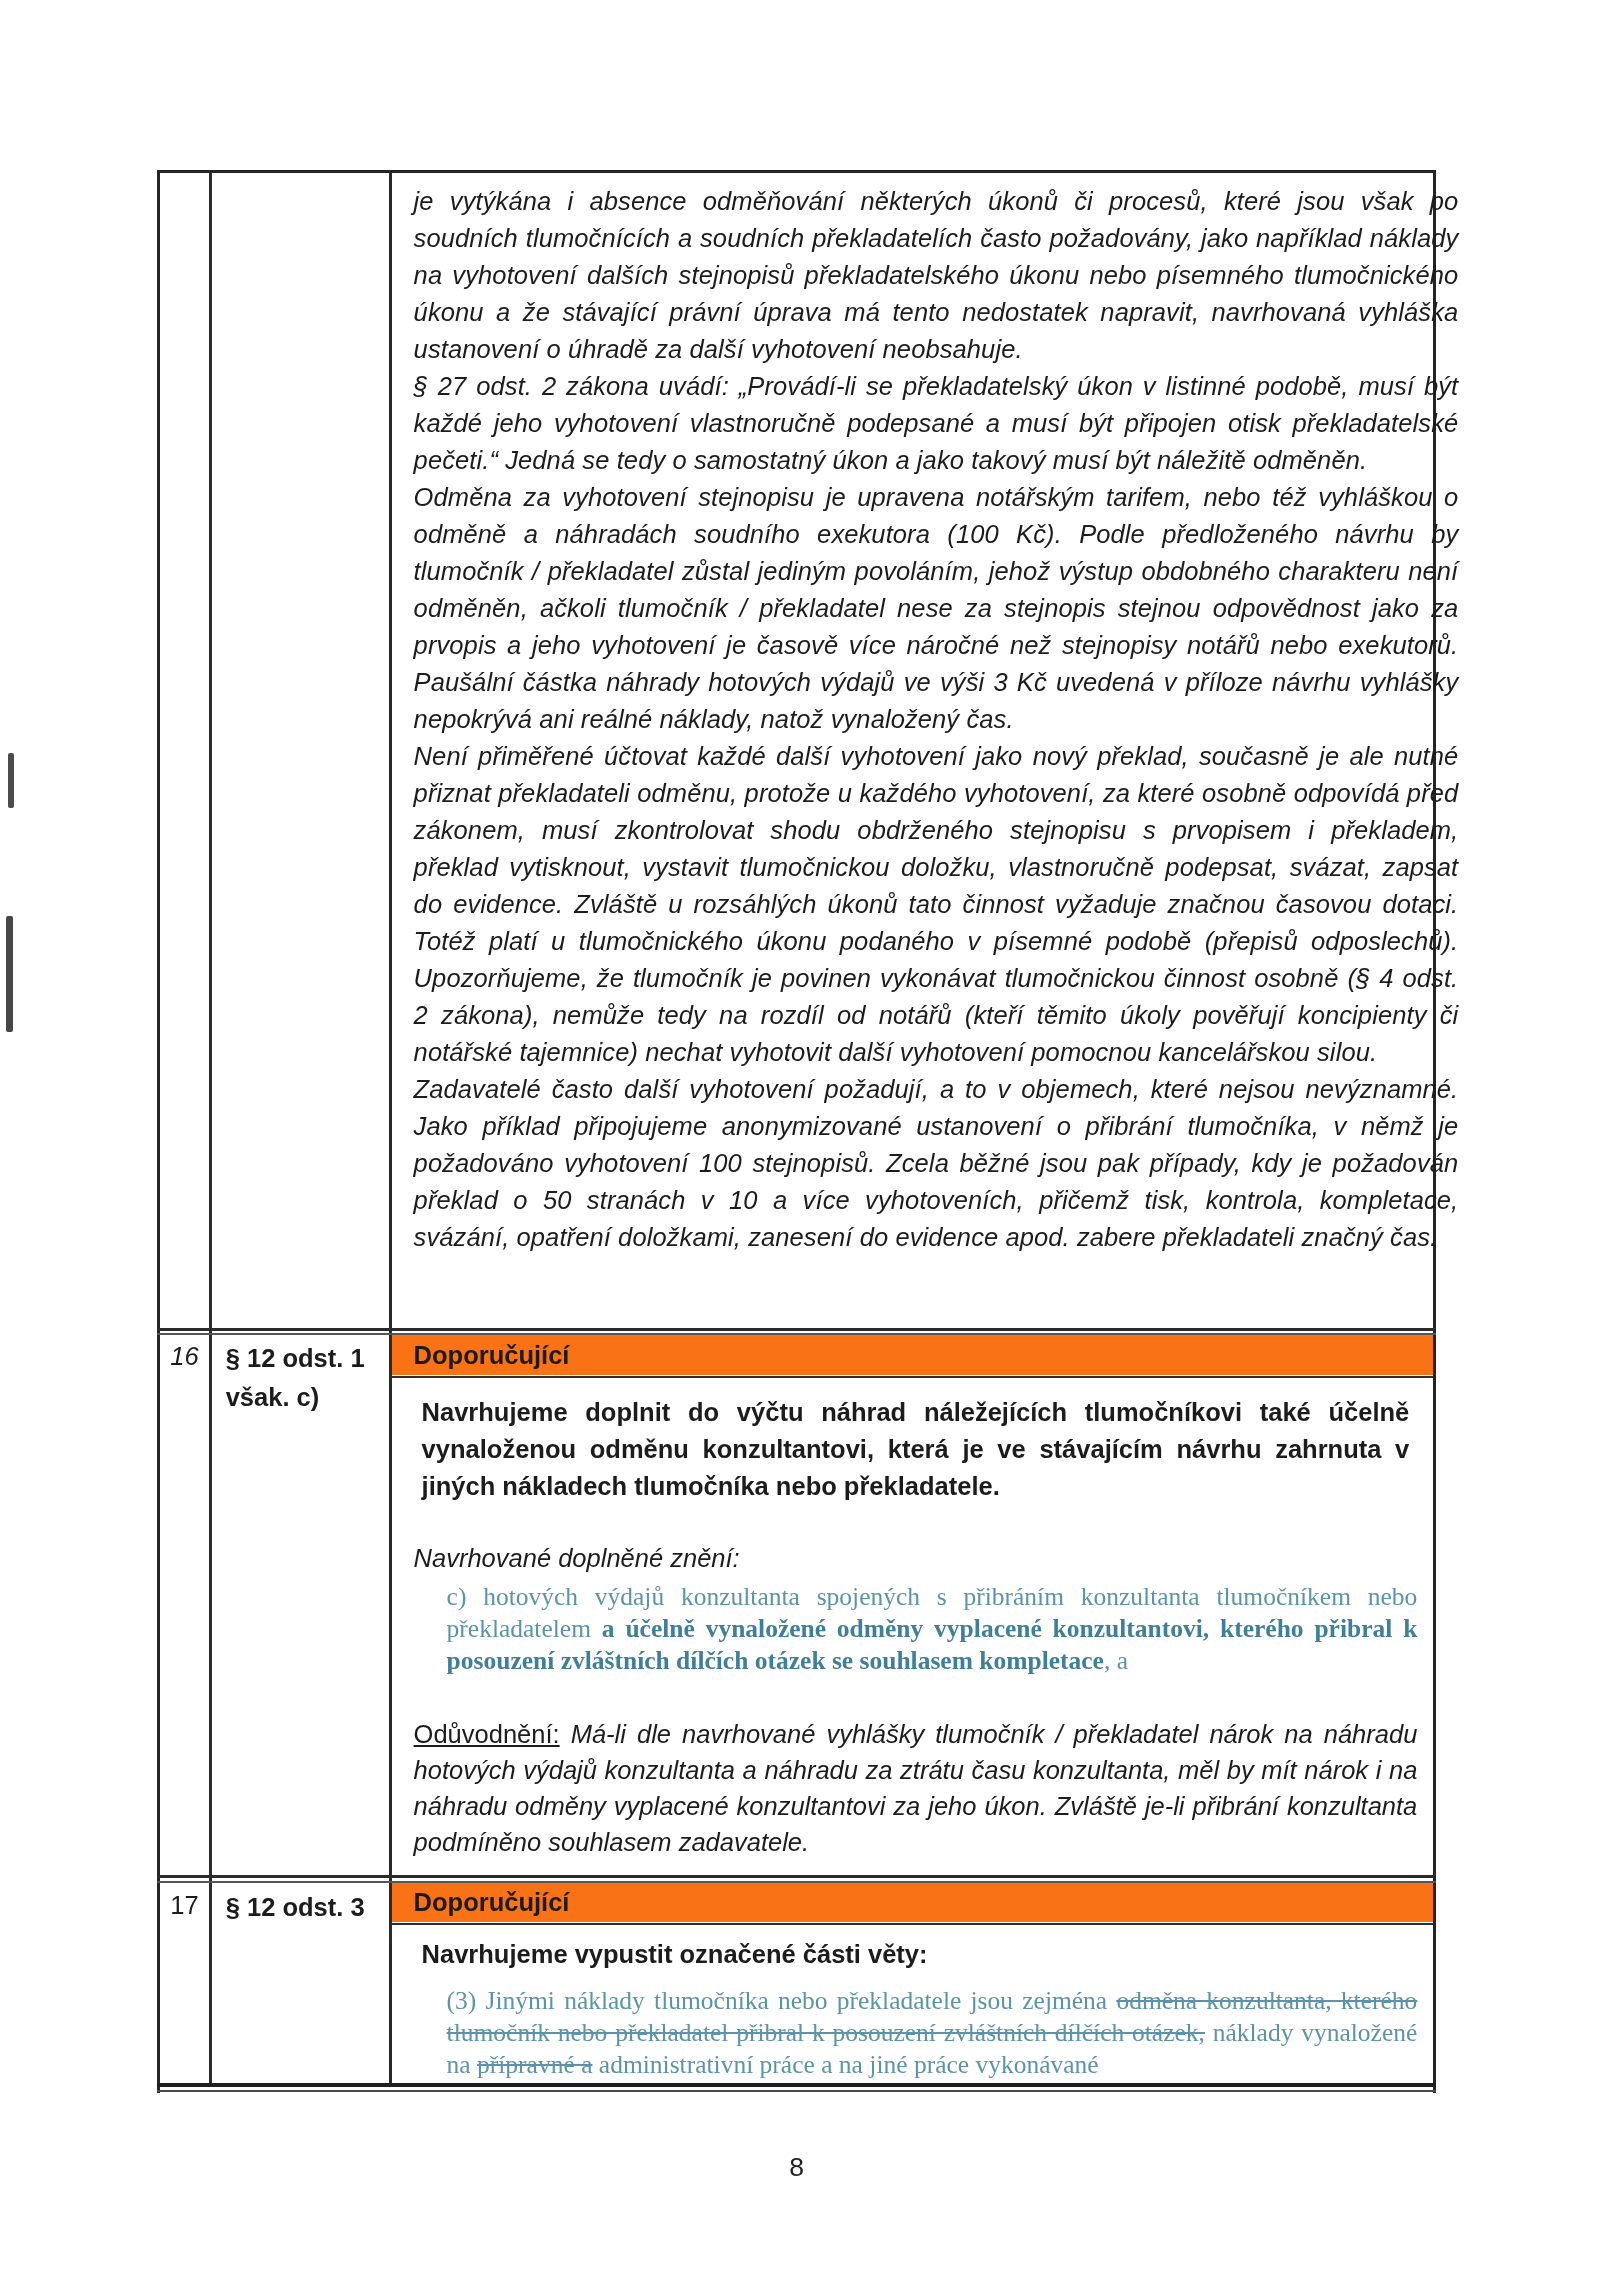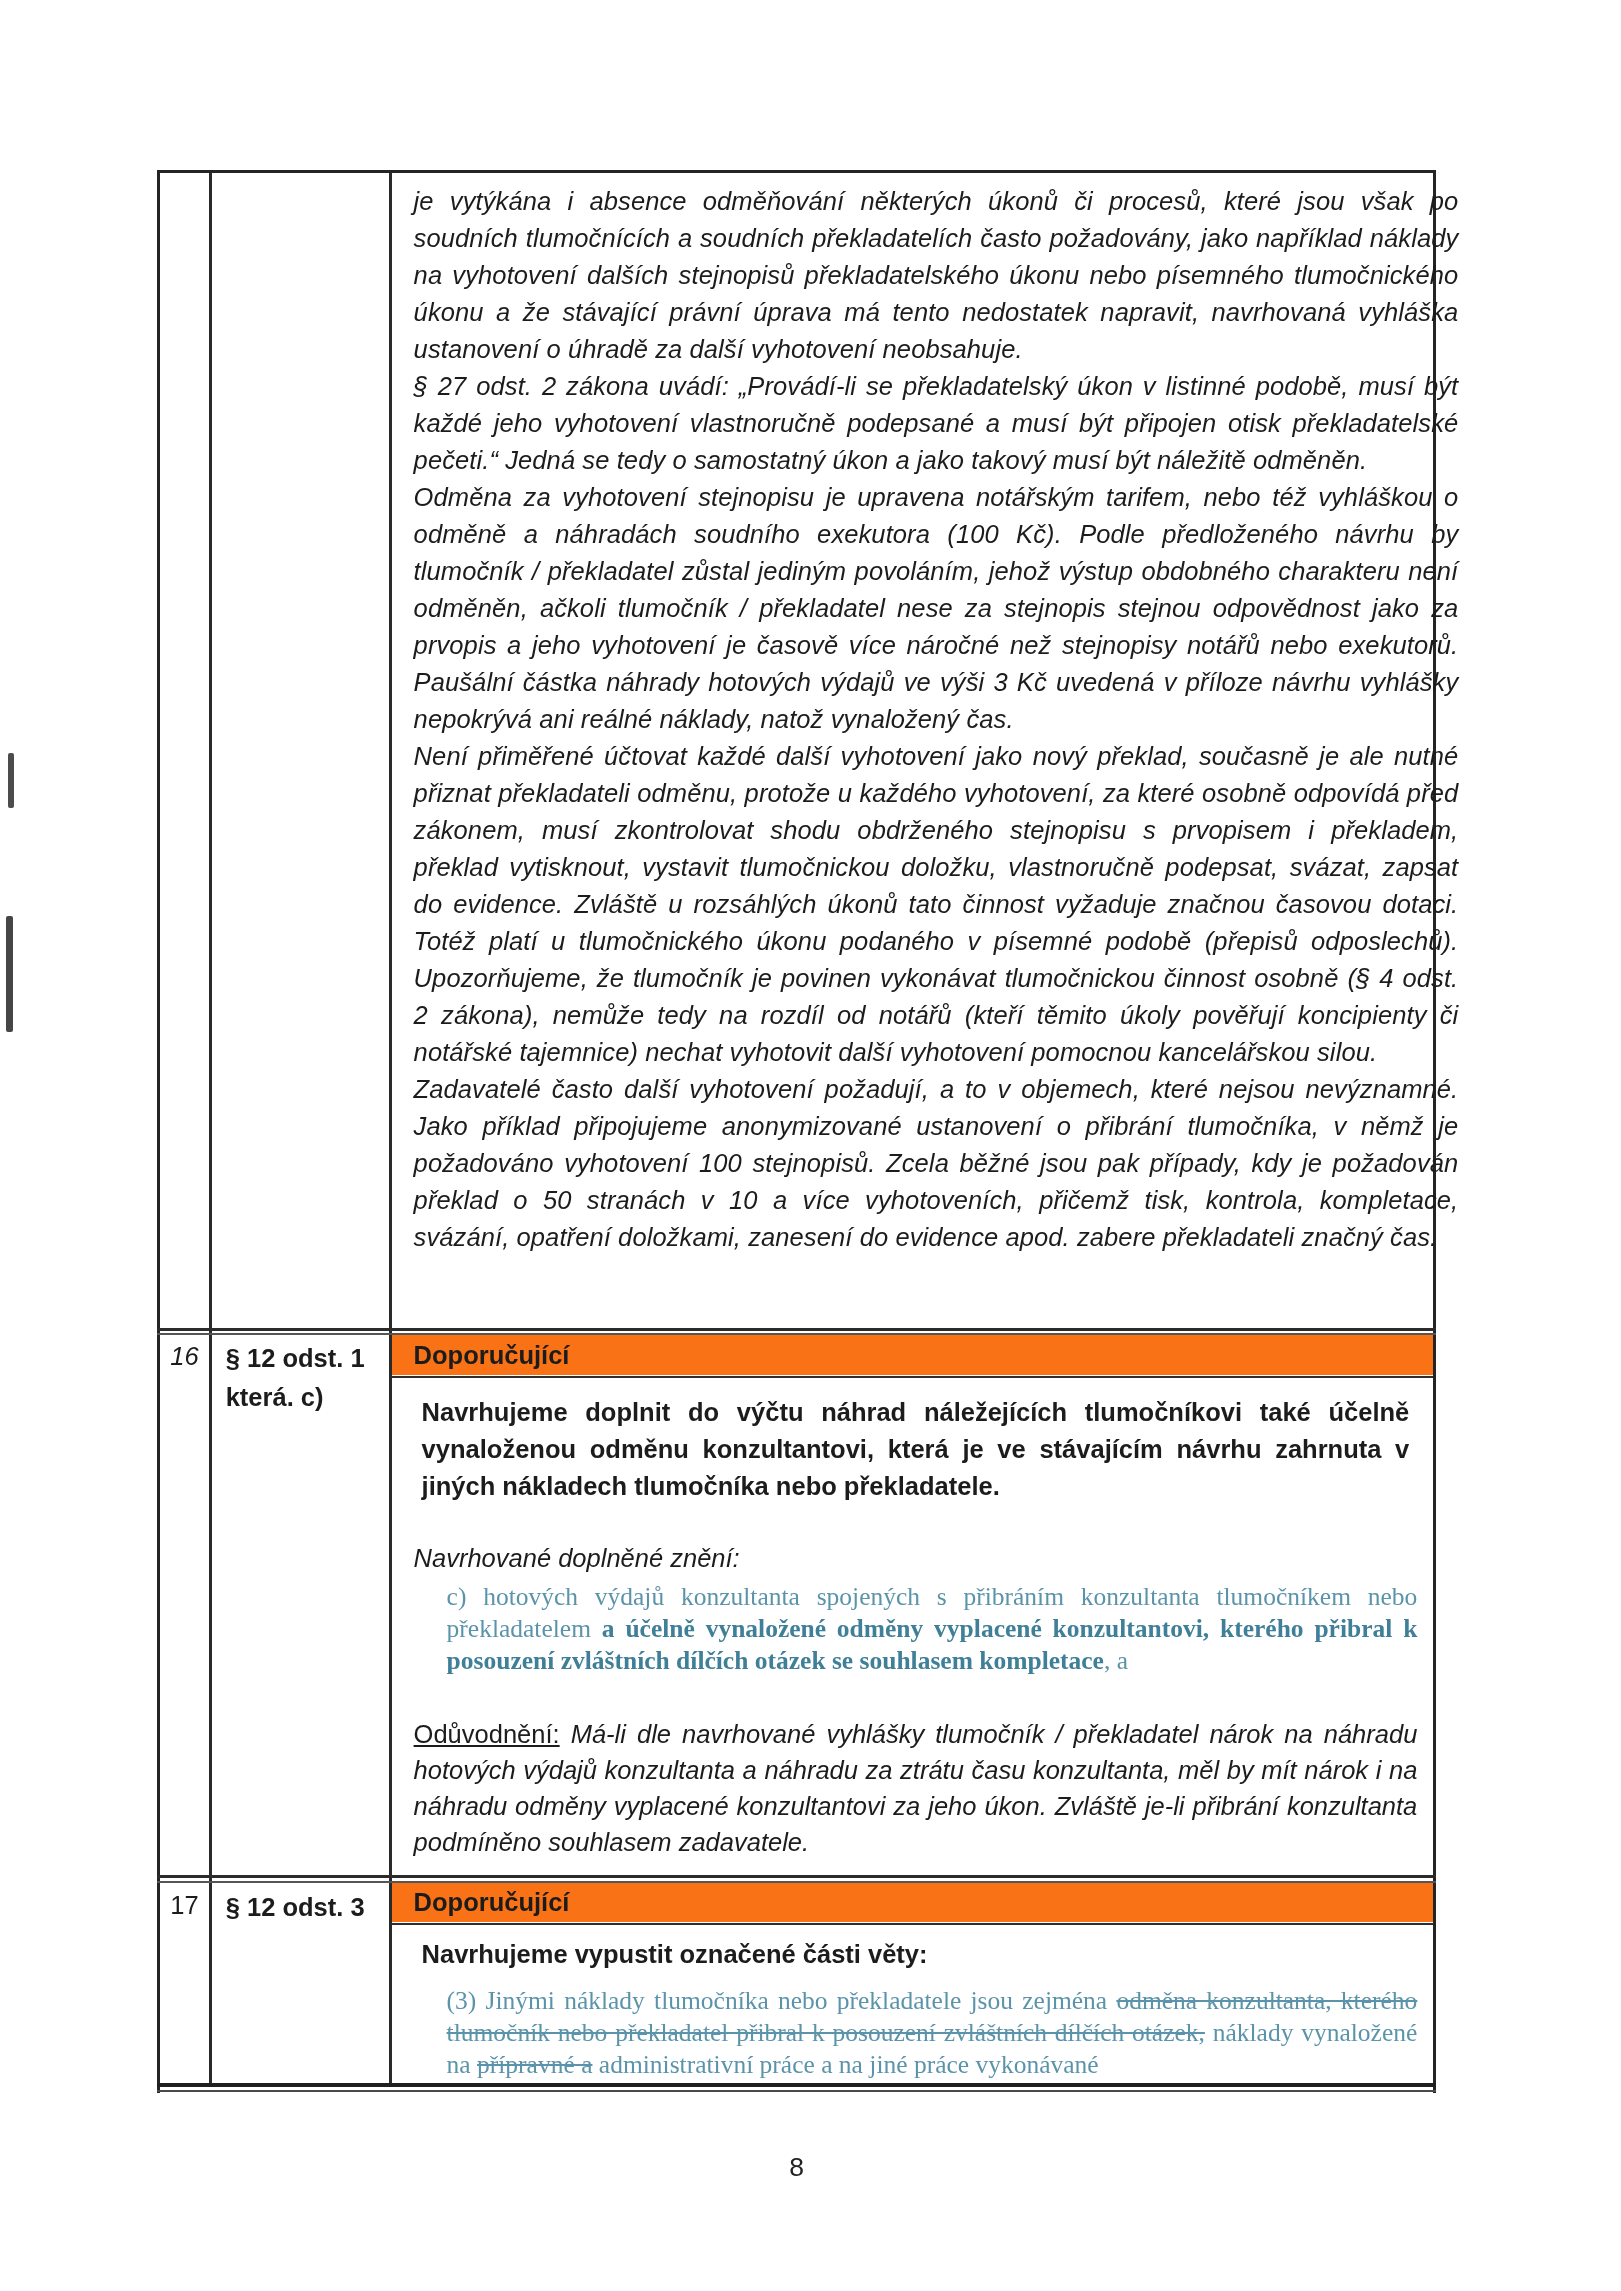--- a/index.html
+++ b/index.html
@@ -117,21 +117,21 @@
       <p>Není přiměřené účtovat každé další vyhotovení jako nový překlad, současně je ale nutné přiznat překladateli odměnu, protože u každého vyhotovení, za které osobně odpovídá před zákonem, musí zkontrolovat shodu obdrženého stejnopisu s prvopisem i překladem, překlad vytisknout, vystavit tlumočnickou doložku, vlastnoručně podepsat, svázat, zapsat do evidence. Zvláště u rozsáhlých úkonů tato činnost vyžaduje značnou časovou dotaci. Totéž platí u tlumočnického úkonu podaného v písemné podobě (přepisů odposlechů). Upozorňujeme, že tlumočník je povinen vykonávat tlumočnickou činnost osobně (§ 4 odst. 2 zákona), nemůže tedy na rozdíl od notářů (kteří těmito úkoly pověřují koncipienty či notářské tajemnice) nechat vyhotovit další vyhotovení pomocnou kancelářskou silou.</p>
       <p>Zadavatelé často další vyhotovení požadují, a to v objemech, které nejsou nevýznamné. Jako příklad připojujeme anonymizované ustanovení o přibrání tlumočníka, v němž je požadováno vyhotovení 100 stejnopisů. Zcela běžné jsou pak případy, kdy je požadován překlad o 50 stranách v 10 a více vyhotoveních, přičemž tisk, kontrola, kompletace, svázání, opatření doložkami, zanesení do evidence apod. zabere překladateli značný čas.</p>
     </div>
 
     <div class="rule-a1"></div>
     <div class="rule-a2"></div>
 
     <div class="cell-num num-16">16</div>
     <div class="cell-sec sec-16">
       <div>§ 12 odst. 1</div>
-      <div>která. c)</div>
+      <div>však. c)</div>
     </div>
     <div class="band band-16">Doporučující</div>
     <div class="band-rule-16"></div>
     <div class="cell-body body-16">
       <p class="proposal">Navrhujeme doplnit do výčtu náhrad náležejících tlumočníkovi také účelně vynaloženou odměnu konzultantovi, která je ve stávajícím návrhu zahrnuta v jiných nákladech tlumočníka nebo překladatele.</p>
       <p class="amend-head">Navrhované doplněné znění:</p>
       <div class="amend-16"><span>c) hotových výdajů konzultanta spojených s přibráním konzultanta tlumočníkem nebo překladatelem </span><span class="added">a účelně vynaložené odměny vyplacené konzultantovi, kterého přibral k posouzení zvláštních dílčích otázek se souhlasem kompletace</span><span>, a</span></div>
       <p class="justif"><span class="label">Odůvodnění:</span><span class="body"> Má-li dle navrhované vyhlášky tlumočník / překladatel nárok na náhradu hotových výdajů konzultanta a náhradu za ztrátu času konzultanta, měl by mít nárok i na náhradu odměny vyplacené konzultantovi za jeho úkon. Zvláště je-li přibrání konzultanta podmíněno souhlasem zadavatele.</span></p>
     </div>
 

